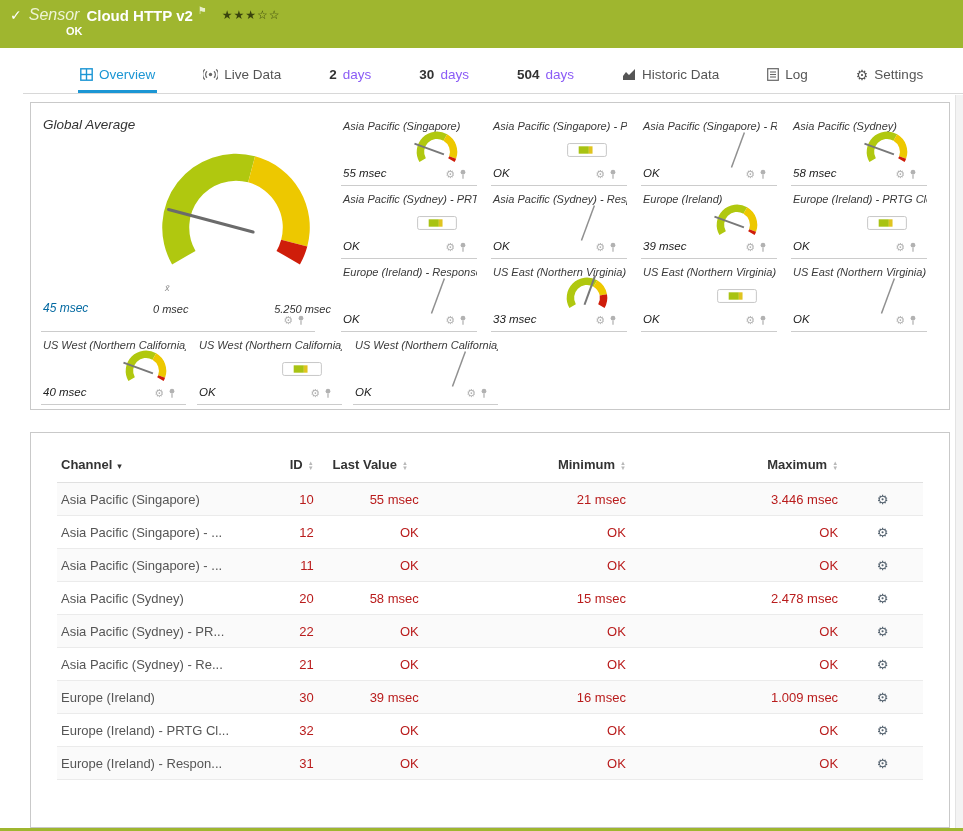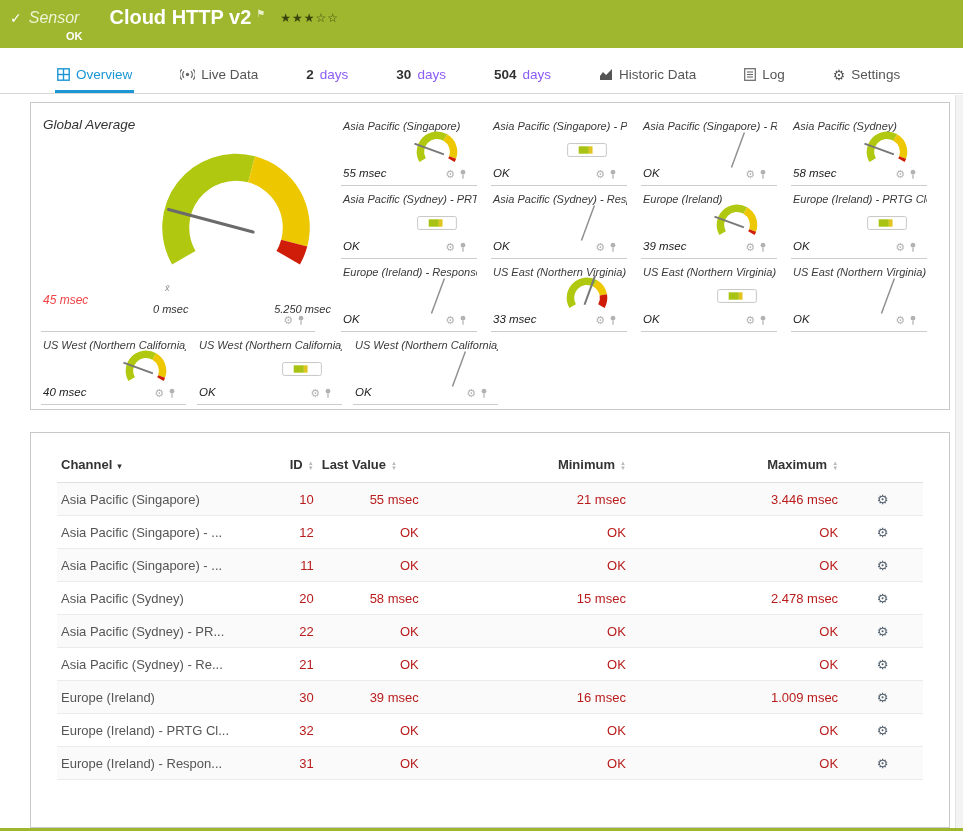--- a/index.html
+++ b/index.html
@@ -6,60 +6,60 @@
   body {
     margin: 0; width: 963px; height: 831px; overflow: hidden;
     font-family: "Liberation Sans", "DejaVu Sans", sans-serif;
     background: #fff; position: relative;
   }
   
   .topbar { background: #9fb62f; height: 48px; padding: 6px 0 0 10px; }
   .topbar-row1 { display: flex; align-items: center; gap: 7px; }
   .check { color: #fff; font-size: 14px; font-weight: bold; }
   .kind { color: #eef4d6; font-style: italic; font-size: 16px; }
-  .sensor-title { color: #fff; font-size: 20px; font-weight: bold; margin-left: 23px; }
+  .sensor-title { color: #fff; font-size: 15px; font-weight: bold; }
   .flag { color: #e9f0cc; font-size: 10px; margin: -9px 0 0 -2px; }
   .stars { font-size: 12px; letter-spacing: 1px; margin-left: 8px; color: #39430d; cursor: pointer; }
   .topbar-row2 { margin-left: 56px; margin-top: 1px; color: #fff; font-size: 11px; font-weight: bold; }
   
-  .tabs { display: flex; align-items: flex-end; height: 46px; border-bottom: 1px solid #d8d8d8; padding-left: 55px; gap: 44px; background: #fff; }
+  .tabs { display: flex; align-items: flex-end; height: 46px; border-bottom: 1px solid #d8d8d8; padding-left: 55px; gap: 44px; background: #fff; margin-left: 23px; }
   .tab { display: flex; align-items: center; gap: 6px; padding: 9px 2px 11px; font-size: 13.5px; color: #555; cursor: pointer; white-space: nowrap; }
   .tab.active { color: #1c96d4; box-shadow: inset 0 -3px 0 #1c96d4; }
   .tab .num { font-weight: bold; color: #333; }
   .tab .word { color: #8b5cf6; }
   .tab-gear { font-size: 14px; color: #555; line-height: 1; }
   
   .panel { margin: 8px 13px 0 30px; border: 1px solid #c9c9c9; background: #fff; }
   .gauges-panel { padding: 10px 8px 4px 10px; }
   .gauge-grid { display: grid; grid-template-columns: 300px 1fr 1fr 1fr 1fr; grid-auto-rows: 73px; font-style: italic; }
   
   .global { grid-row: 1 / span 3; position: relative; margin-right: 26px; border-bottom: 1px solid #ccc; }
   .g-title { font-size: 13.5px; color: #333; padding: 4px 0 0 2px; }
   svg.big { display: block; width: 180px; height: 135px; margin: 10px 0 0 105px; }
   .g-scale { position: absolute; bottom: 16px; left: 112px; width: 178px; display: flex; justify-content: space-between; font-size: 11px; color: #333; }
   .g-mean { position: absolute; left: 124px; bottom: 38px; font-size: 9px; color: #8a8a8a; }
-  .g-value { position: absolute; left: 2px; bottom: 24px; font-size: 12px; color: #ef4444; }
+  .g-value { position: absolute; left: 2px; bottom: 16px; font-size: 12px; color: #0369a1; }
   
   .tile { position: relative; margin-right: 14px; border-bottom: 1px solid #ccc; overflow: hidden; }
   .t-title { font-size: 11px; color: #3a3a3a; padding: 7px 0 0 2px; white-space: nowrap; overflow: hidden; }
   .mini { position: absolute; top: 13px; right: 12px; width: 56px; height: 48px; }
   .t-value { position: absolute; left: 2px; bottom: 6px; font-size: 11.5px; color: #222; }
   .t-icons { position: absolute; right: 10px; bottom: 5px; display: flex; align-items: center; gap: 4px; }
   .gear-mini { font-size: 11px; color: #b2b2b2; line-height: 1; cursor: pointer; }
   .pin-mini { width: 8px; height: 11px; cursor: pointer; }
   .bottom-tiles { grid-column: 1 / -1; display: flex; }
   .bottom-tiles .tile { width: 145px; margin-right: 11px; }
   
   .table-panel { margin-top: 22px; padding: 10px 26px 0; height: 396px; overflow: hidden; }
   table { width: 100%; border-collapse: collapse; }
   thead tr { border-bottom: 1px solid #e0e0e0; }
   th { font-size: 13px; color: #333; font-weight: bold; padding: 14px 4px 10px; text-align: right; vertical-align: middle; cursor: pointer; }
   th.col-channel { text-align: left; width: 196px; }
   th.col-id { width: 62px; }
-  th.col-last { width: 104px; text-align: left; }
+  th.col-last { width: 104px; text-align: center; }
   th.col-min { width: 205px; }
   th.col-max { width: 210px; }
   th.col-gear { width: 80px; cursor: default; }
   tbody tr { border-bottom: 1px solid #ebebeb; height: 33px; }
   tbody tr:nth-child(odd) { background: #fafafa; }
   td { font-size: 13px; padding: 0 4px; }
   td.c-channel { color: #555; text-align: left; white-space: nowrap; }
   td.num { text-align: right; color: #b91c1c; }
   td.c-gear { text-align: center; }
   .row-gear { color: #53616e; font-size: 13px; cursor: pointer; }

